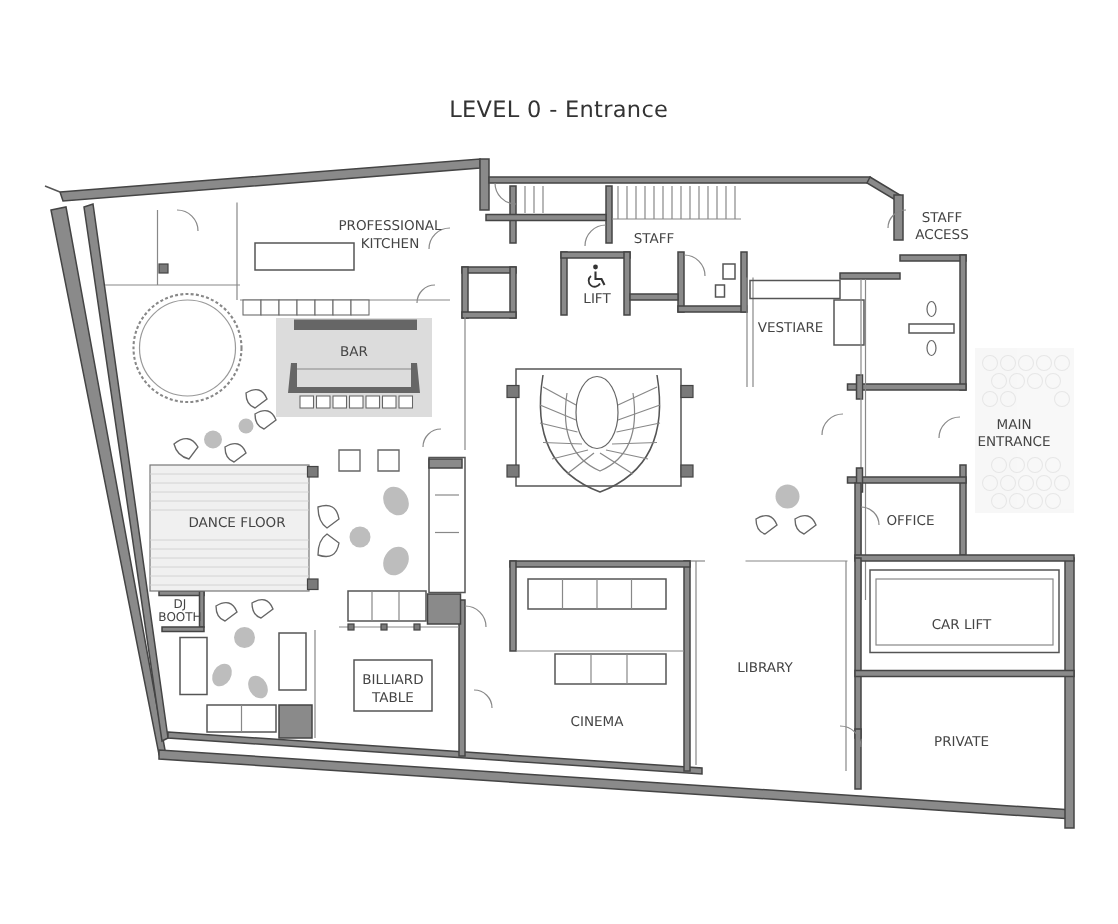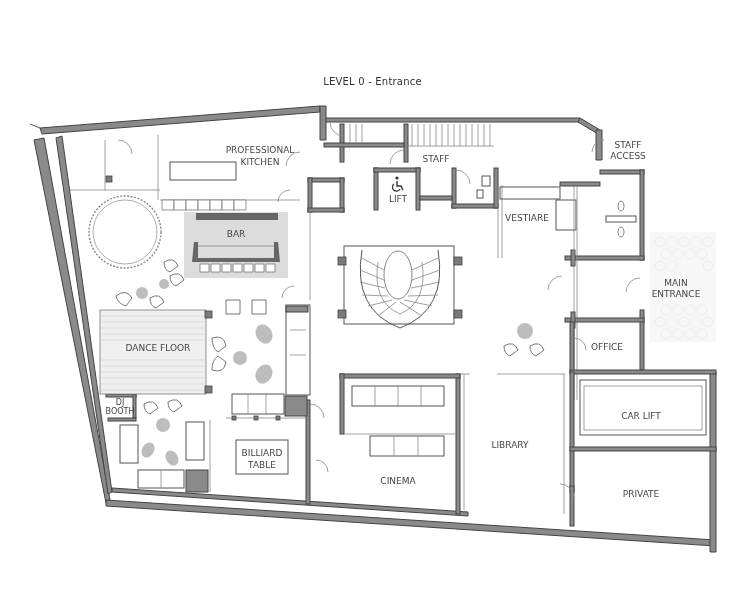--- a/index.html
+++ b/index.html
@@ -1,17 +1,17 @@
 <!DOCTYPE html>
 <html><head>
 <meta charset="utf-8">
 <style>
   html,body{margin:0;padding:0;background:#ffffff;}
   body{width:745px;height:616px;position:relative;overflow:hidden;font-family:"DejaVu Sans","Liberation Sans",sans-serif;}
-  .title{position:absolute;left:0;width:745px;top:76px;text-align:center;font-size:10px;color:#333;letter-spacing:0.2px;}
+  .title{position:absolute;left:0;width:745px;top:64px;text-align:center;font-size:15px;color:#333;letter-spacing:0.2px;}
   svg{position:absolute;left:0;top:0;}
   .lbl{font-family:"DejaVu Sans","Liberation Sans",sans-serif;font-size:9px;fill:#444;text-anchor:middle;}
   .wall{fill:#8a8a8a;stroke:#444;stroke-width:1;}
   .thin{fill:none;stroke:#555;stroke-width:1;}
   .lt{fill:none;stroke:#888;stroke-width:0.8;}
   .col{fill:#7a7a7a;stroke:#444;stroke-width:0.8;}
   .tbl{fill:#bdbdbd;}
   .chair{fill:#fff;stroke:#666;stroke-width:0.9;}
 </style>
 </head>

